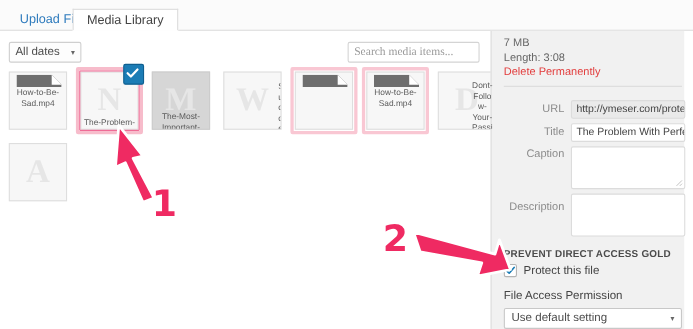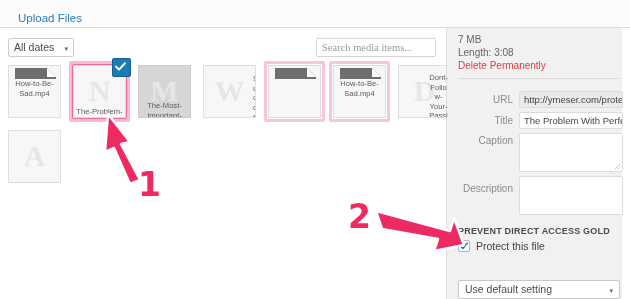--- a/index.html
+++ b/index.html
@@ -287,20 +287,23 @@
   #arrow-1 { left: 100px; top: 108px; }
   #arrow-2 { left: 372px; top: 205px; }
 </style>
 </head>
 <body>
 
 <div id="tab-bar">
   <div class="tab inactive">
     <span>Upload Files</span>
   </div>
+  <div class="tab active">
+    <span>Media Library</span>
+  </div>
   <div id="tab-bar-underline"></div>
 </div>
 
 <div id="dates-select">
   <span>All dates</span>
   <span class="caret">▾</span>
 </div>
 
 <input id="search-input" type="text" placeholder="Search media items..." style="">
 
@@ -394,20 +397,21 @@
 
   <div id="protect-row">
     <div id="protect-checkbox">
       <svg width="10" height="10" viewBox="0 0 10 10">
         <path d="M1.6 5.2 L3.9 7.4 L8.4 2.1" stroke="#1b7cb5" stroke-width="1.5" fill="none" stroke-linecap="round" stroke-linejoin="round"></path>
       </svg>
     </div>
     <div id="protect-label">Protect this file</div>
   </div>
 
+  <div id="fap-label">File Access Permission</div>
   <div id="fap-select">
     <span>Use default setting</span>
     <span class="caret">▾</span>
   </div>
 </div>
 
 <svg class="anno-arrow" id="arrow-1" width="70" height="80" viewBox="0 0 70 80">
   <path d="M8 6 L30 34 L21 36 L40 72 L30 76 L14 40 L5 44 Z" fill="#ef2a62" stroke="#ffffff" stroke-width="2.5" stroke-linejoin="round"></path>
 </svg>
 <div class="anno-num" id="anno-1">

